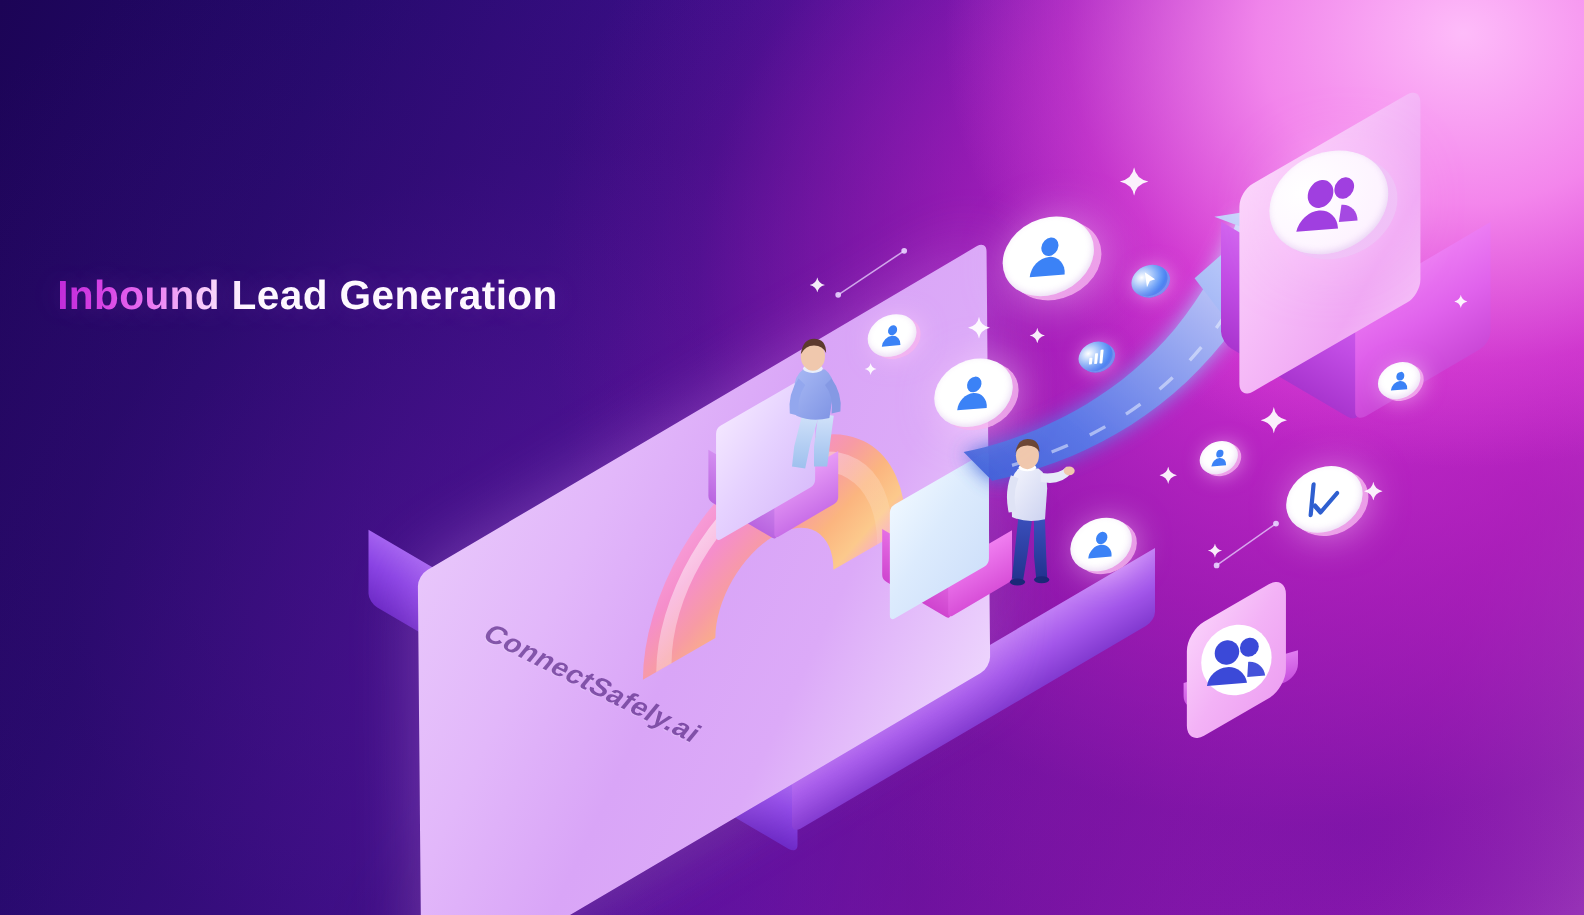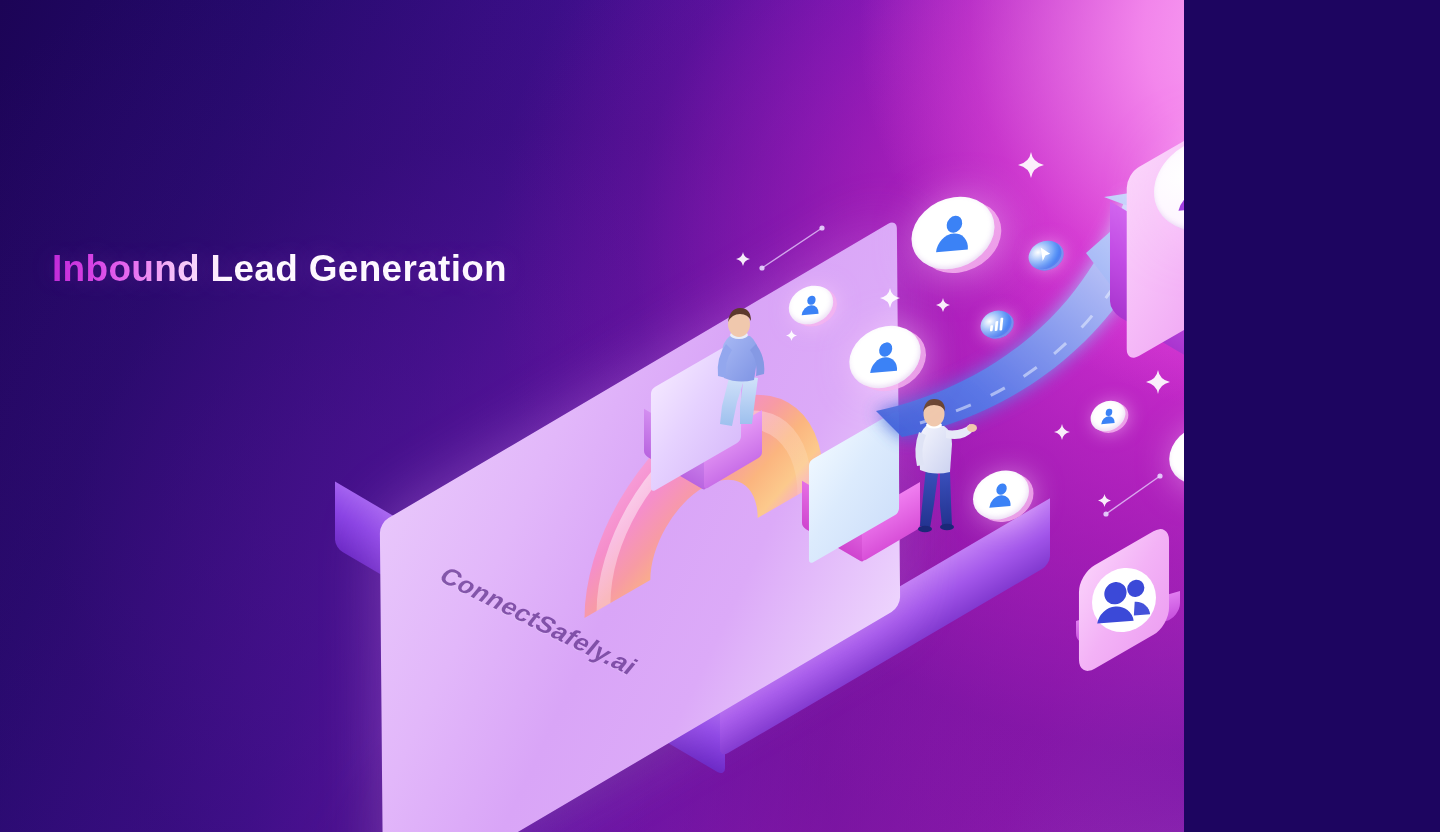--- a/index.html
+++ b/index.html
@@ -2,21 +2,21 @@
 <html><head>
 <meta charset="utf-8">
 <title>Inbound Lead Generation</title>
 <style>
   * { margin:0; padding:0; box-sizing:border-box; }
   html, body { width:1440px; height:832px; overflow:hidden; background:#1d0560; }
   body { font-family:"Liberation Sans", sans-serif; }
 
   #scene {
     position:relative;
-    width:1184px; height:832px;
+    width:1440px; height:832px;
     overflow:hidden;
     background:
       radial-gradient(ellipse 620px 520px at 1330px 30px, rgba(255,190,250,.98) 0%, rgba(252,150,242,.85) 30%, rgba(240,90,225,.35) 58%, rgba(200,40,200,0) 76%),
       radial-gradient(ellipse 780px 700px at 1180px 260px, rgba(214,48,212,.92) 0%, rgba(182,32,190,.62) 42%, rgba(140,20,165,.18) 70%, rgba(120,16,150,0) 88%),
       radial-gradient(ellipse 900px 760px at 1230px 760px, rgba(122,20,168,.95) 0%, rgba(104,14,150,.55) 45%, rgba(80,10,120,0) 78%),
       radial-gradient(ellipse 1000px 860px at 560px 560px, rgba(92,22,150,.55) 0%, rgba(60,12,110,.25) 50%, rgba(40,8,90,0) 80%),
       linear-gradient(112deg, #1c0456 0%, #250a6e 18%, #3d0f8e 38%, #6c14b4 57%, #a81fc4 74%, #d92fd6 88%, #f78cf2 100%);
   }
 
   

